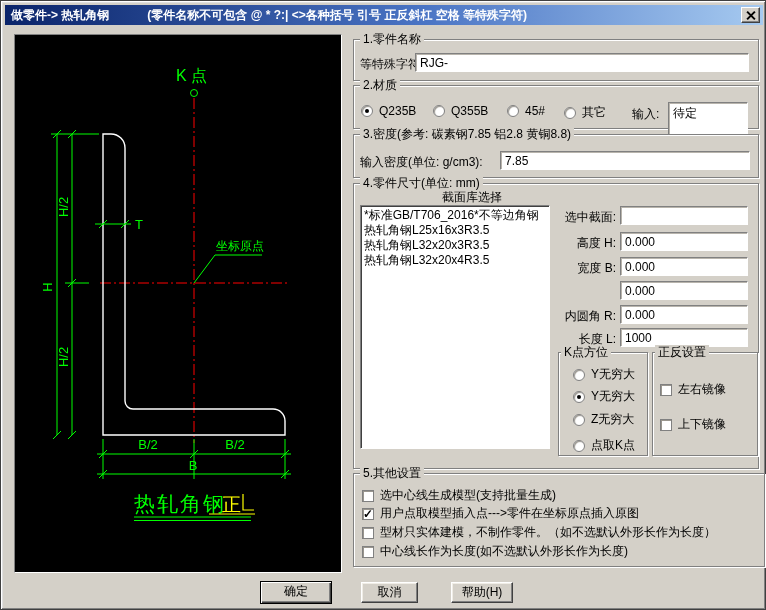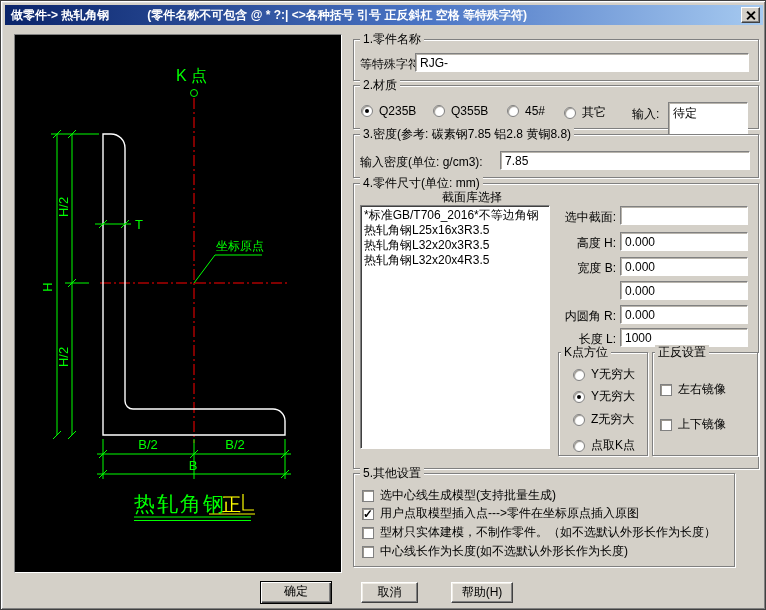--- a/index.html
+++ b/index.html
@@ -266,21 +266,21 @@
         <span class="cb"></span>
         <span>左右镜像</span>
       </div>
       <div class="radio-row" style="left:7px; top:63px;">
         <span class="cb"></span>
         <span>上下镜像</span>
       </div>
     </div>
   </div>
 
-  <div class="group" style="left:352px; top:472px; width:382px; height:94px;">
+  <div class="group" style="left:352px; top:472px; width:412px; height:94px;">
     <span class="glabel">5.其他设置</span>
     <div class="radio-row" style="left:8px; top:13px;">
       <span class="cb"></span>
       <span>选中心线生成模型(支持批量生成)</span>
     </div>
     <div class="radio-row" style="left:8px; top:31px;">
       <span class="cb on"></span>
       <span>用户点取模型插入点---&gt;零件在坐标原点插入原图</span>
     </div>
     <div class="radio-row" style="left:8px; top:50px;">

